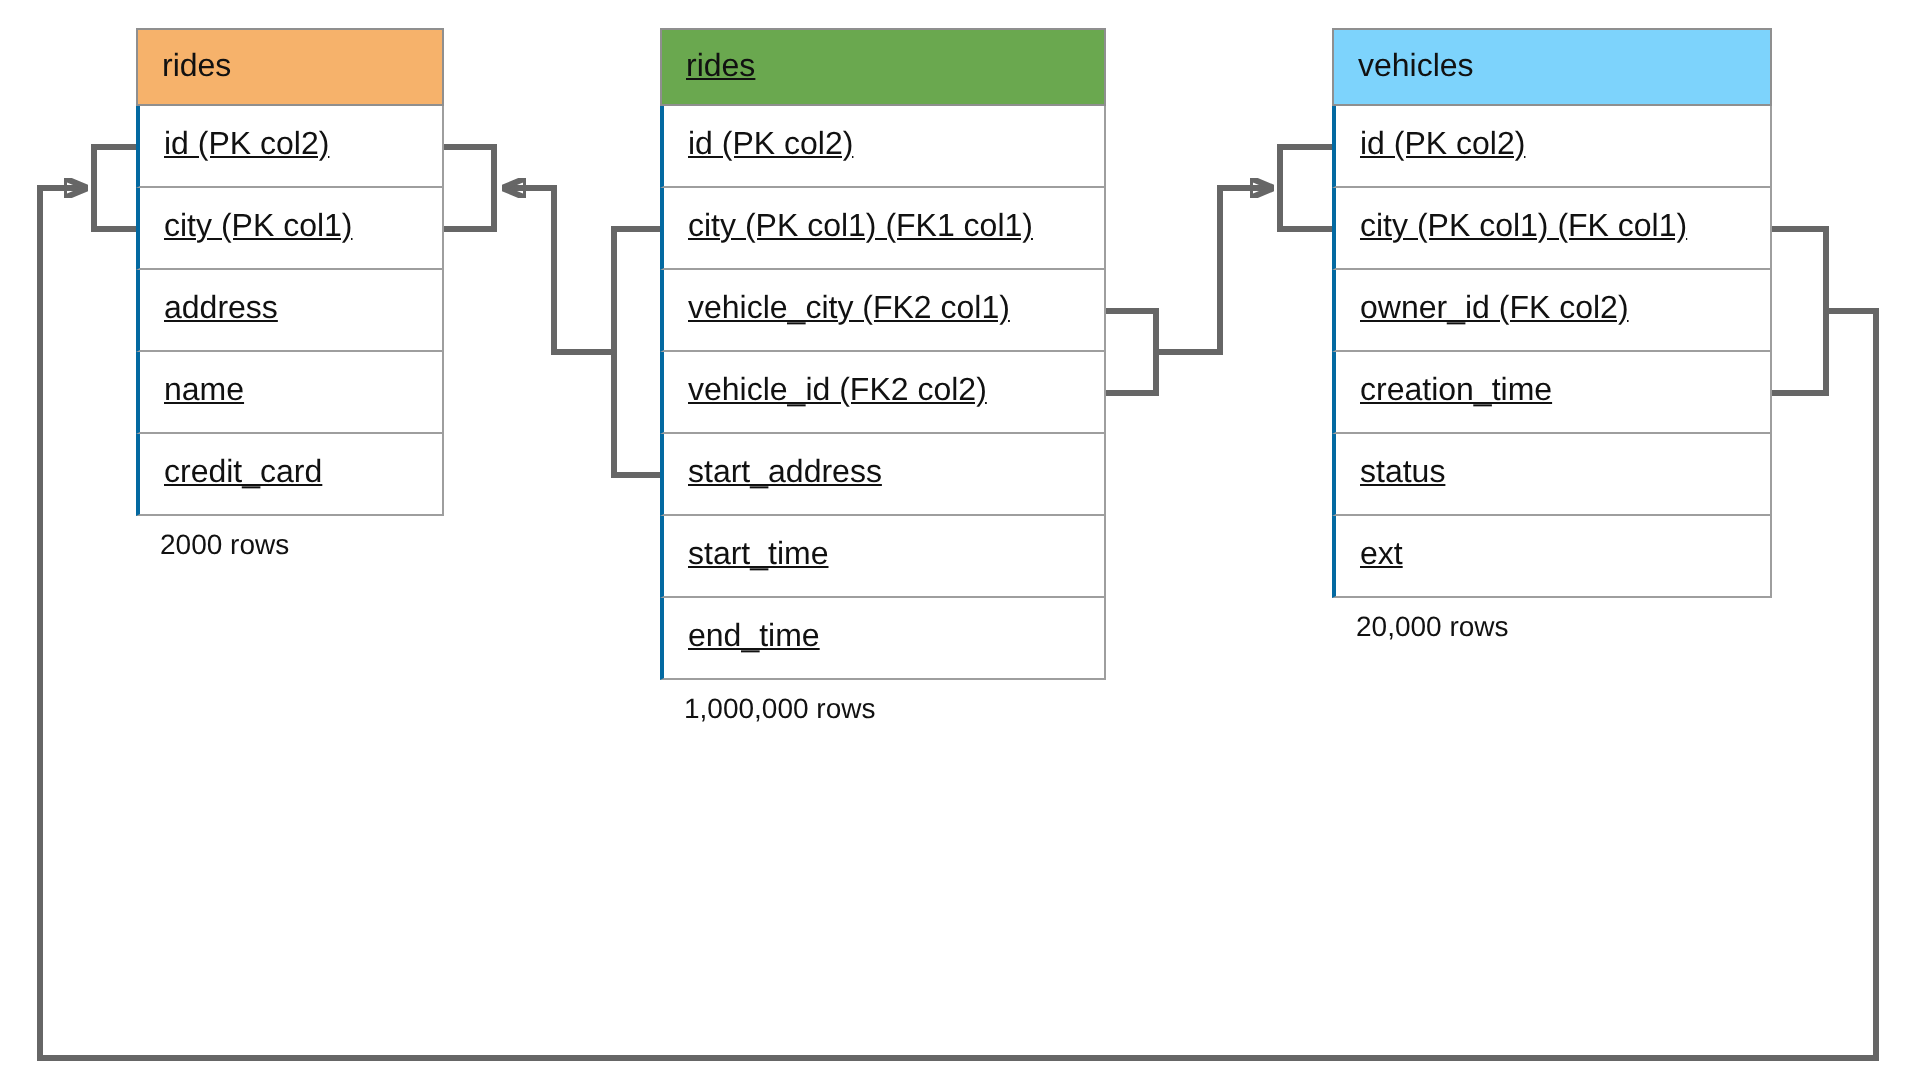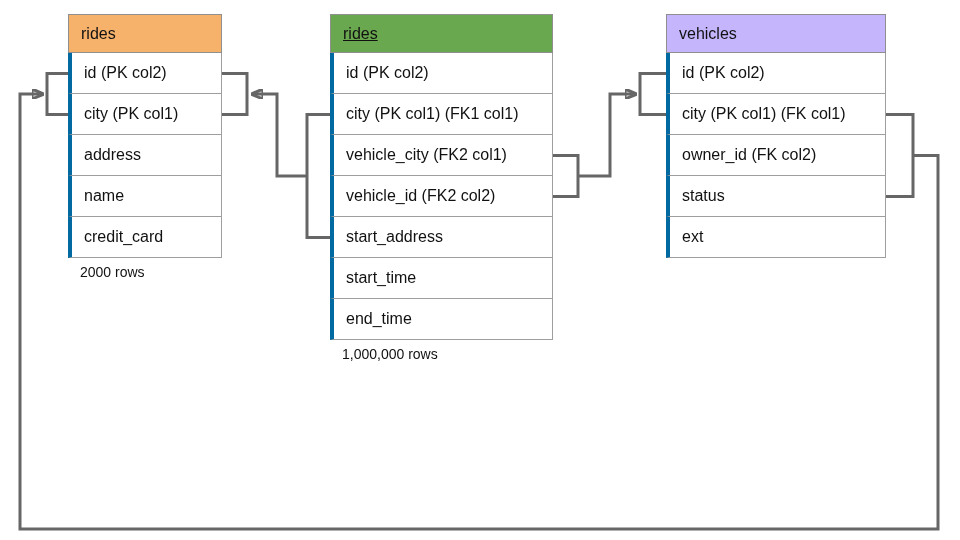--- a/index.html
+++ b/index.html
@@ -38,30 +38,31 @@
     height: 39px;
     border: 1px solid #8f8f8f;
     display: flex;
     align-items: center;
     padding-left: 12px;
     font-size: 16px;
   }
   .tbl-row {
     box-sizing: border-box;
     height: 41px;
-    border-left: 4px solid #0369a1;
+    border-left: 2px solid #0369a1;
     border-right: 1px solid #9e9e9e;
     border-bottom: 1px solid #9e9e9e;
     display: flex;
     align-items: center;
     padding-left: 12px;
     font-size: 16px;
     background: #ffffff;
     white-space: nowrap;
     overflow: hidden;
+    text-decoration: underline;
   }
   .tbl-footer {
     margin-top: 6px;
     padding-left: 12px;
     font-size: 14px;
   }
   .t-users    { left: 68px;  top: 14px; width: 154px; }
   .t-rides    { left: 330px; top: 14px; width: 223px; }
   .t-vehicles { left: 666px; top: 14px; width: 220px; }
 </style>
@@ -110,23 +111,25 @@
         <div class="tbl-row">vehicle_city (FK2 col1)</div>
         <div class="tbl-row">vehicle_id (FK2 col2)</div>
         <div class="tbl-row">start_address</div>
         <div class="tbl-row">start_time</div>
         <div class="tbl-row">end_time</div>
       </div>
     <div class="tbl-footer">1,000,000 rows</div>
   </div>
 
   <div class="db-table t-vehicles">
-    <div class="tbl-header" style="background-color: #c4b5fd;">vehicles</div>
+    <div class="tbl-header" style="background-color: #7dd3fc;">vehicles</div>
     <div>
         <div class="tbl-row">id (PK col2)</div>
         <div class="tbl-row">city (PK col1) (FK col1)</div>
         <div class="tbl-row">owner_id (FK col2)</div>
+        <div class="tbl-row">creation_time</div>
         <div class="tbl-row">status</div>
         <div class="tbl-row">ext</div>
       </div>
+    <div class="tbl-footer">20,000 rows</div>
   </div>
 
 </div>
 
 </body></html>

